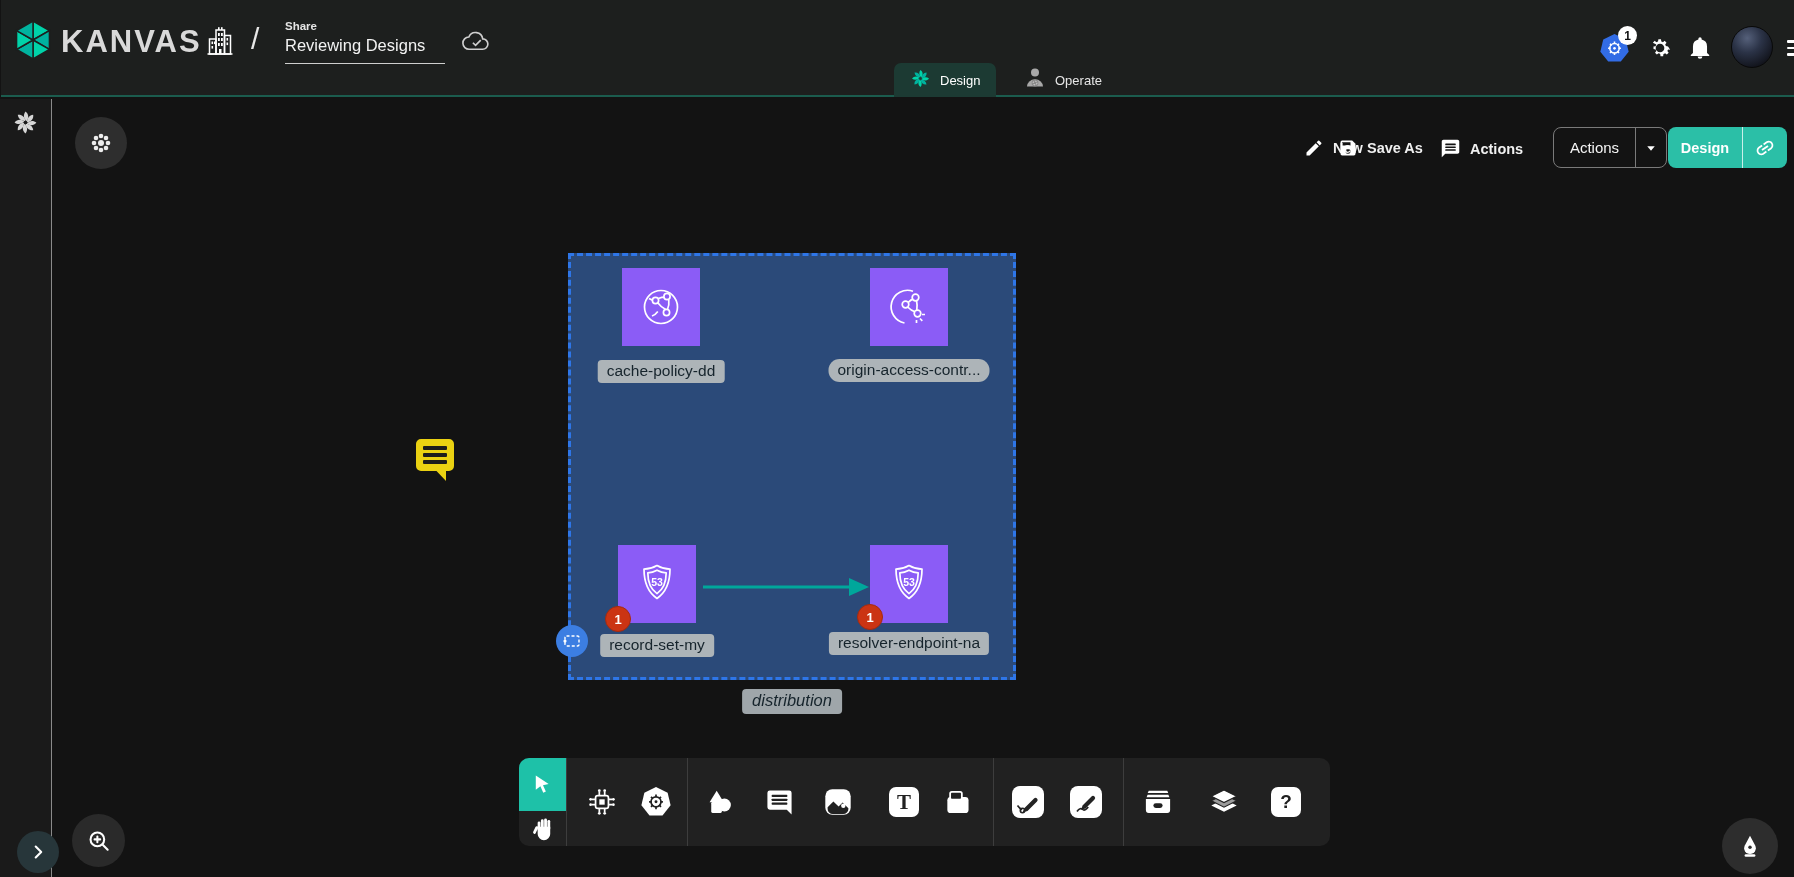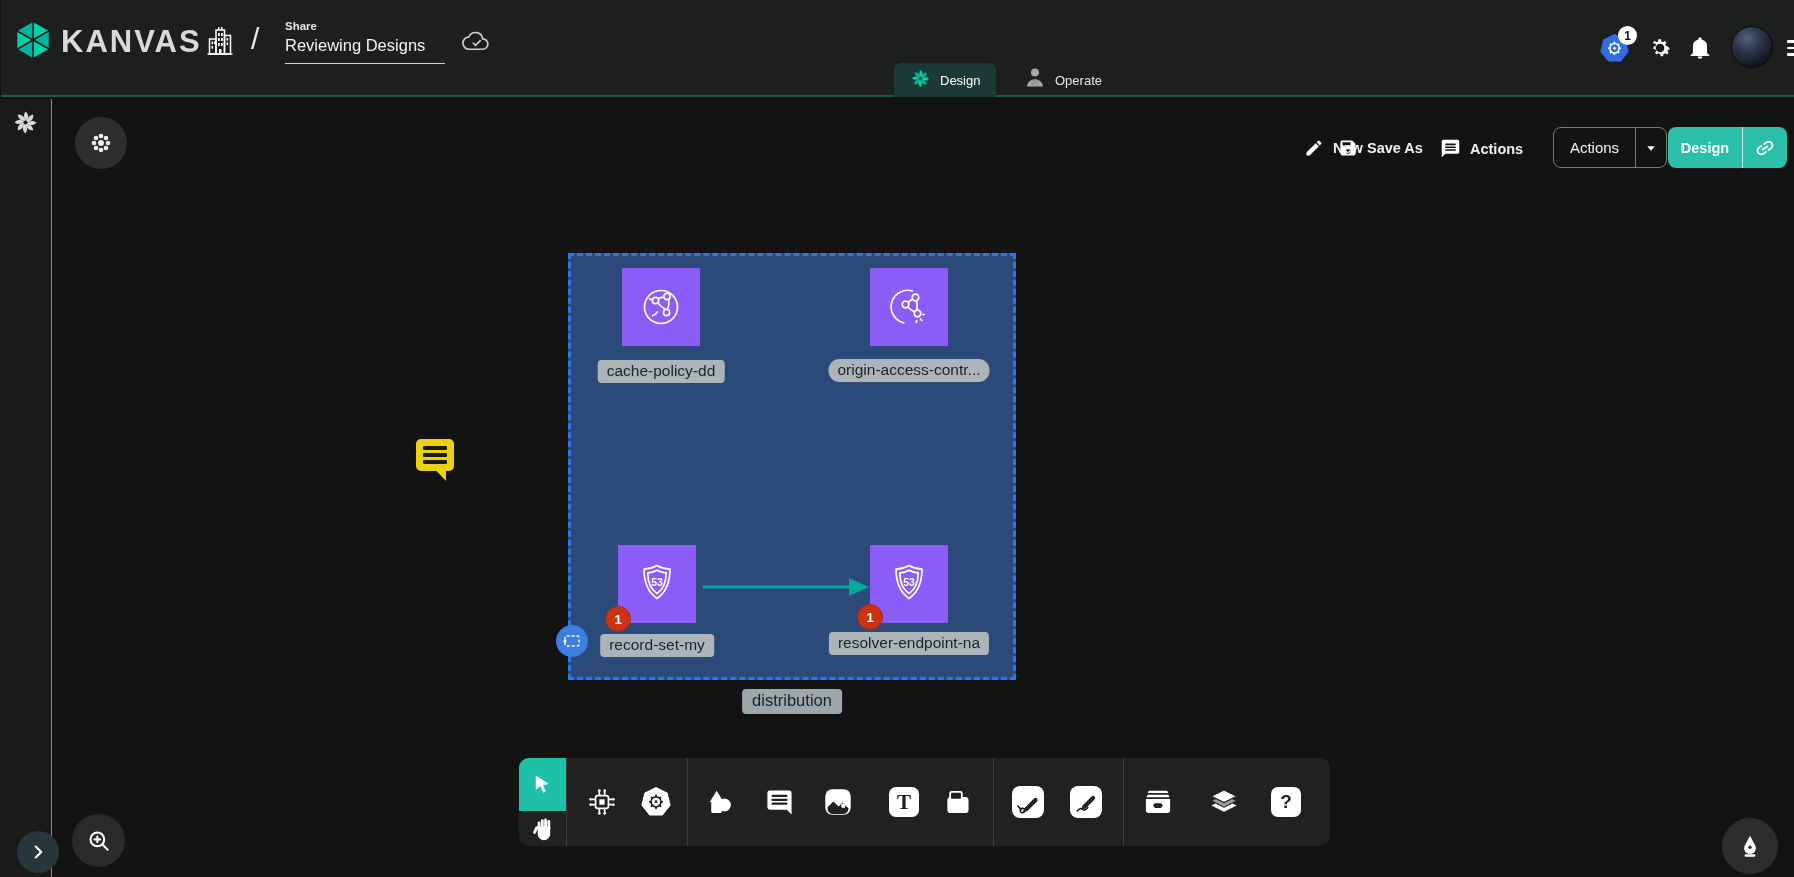--- a/index.html
+++ b/index.html
@@ -94,21 +94,21 @@
   .err-badge { position:absolute; width:26px; height:26px; border-radius:50%;
                background:#cb3413; color:#fff; font-size:13px; font-weight:700;
                display:flex; align-items:center; justify-content:center;
                border:1px solid #a62a0e; }
   #badge-3 { left:34px; top:350px; }
   #badge-4 { left:286px; top:348px; }
   #edge-arrow { position:absolute; left:128px; top:317px; }
   #group-handle { position:absolute; left:-16px; top:368px; }
   #group-label { position:absolute; left:792px; top:689px; transform:translateX(-50%);
                  background:#9fa6aa; color:#16242c; font-size:16.5px; padding:2px 10px 4px;
-                 border-radius:4px; z-index:5; }
+                 border-radius:4px; z-index:5;font-style:italic; }
   #comment-marker { position:absolute; left:412px; top:435px; cursor:pointer; }
 
   
   #dock { position:absolute; left:519px; top:758px; width:811px; height:88px;
           background:#212121; border-radius:10px; z-index:20; }
   #select-tool { position:absolute; left:0; top:0; width:47px; height:53px;
                  background:#1ec1a8; border-radius:10px 0 0 0; display:flex;
                  align-items:center; justify-content:center; cursor:pointer; }
   #hand-tool { position:absolute; left:4px; top:55px; width:40px; height:31px;
                display:flex; align-items:center; justify-content:center; cursor:pointer; }

